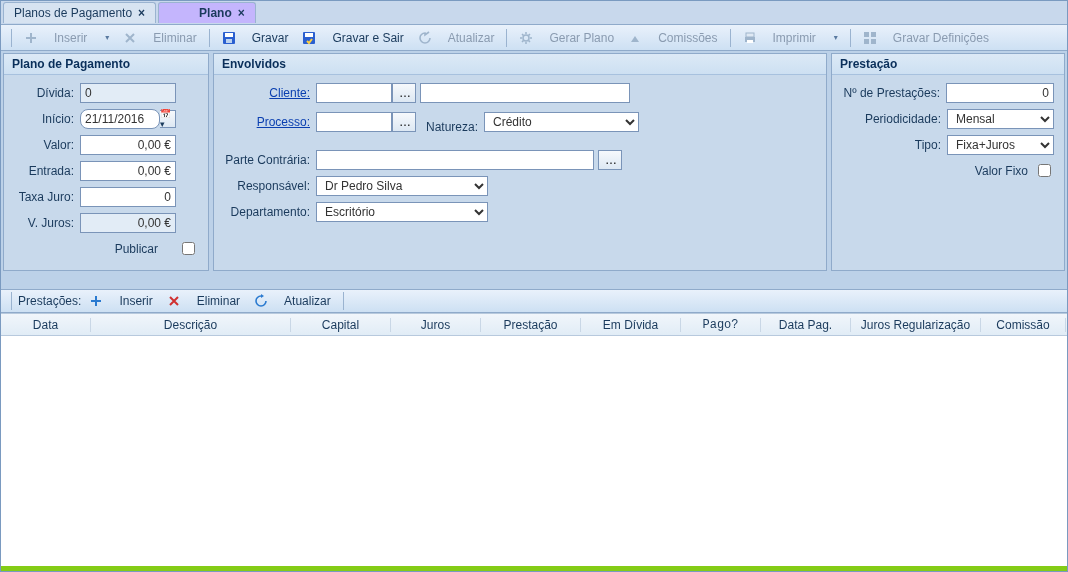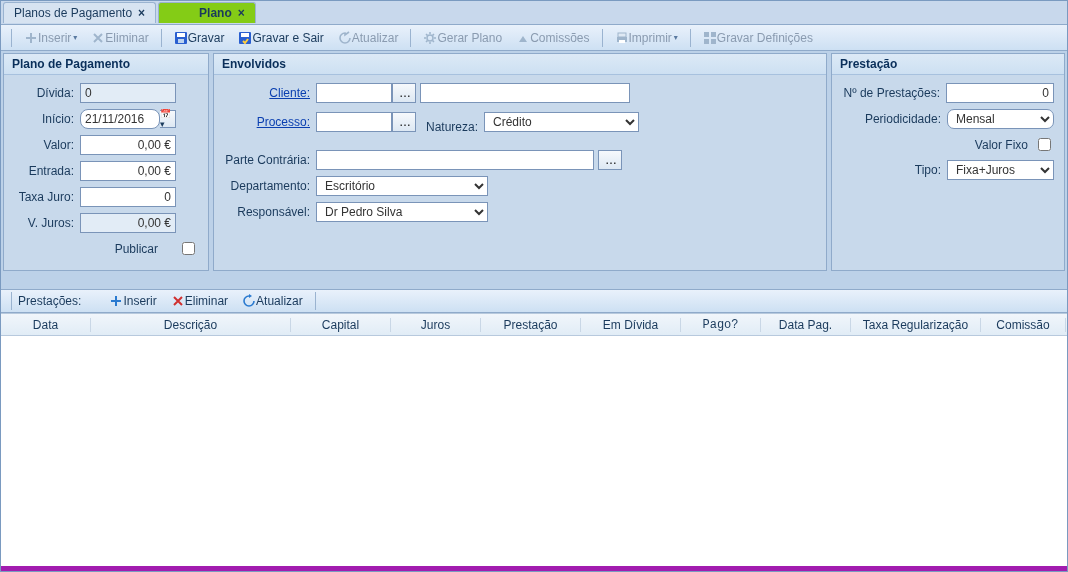--- a/index.html
+++ b/index.html
@@ -1,23 +1,23 @@
 <!DOCTYPE html>
 <html><head>
 <meta charset="utf-8">
 <style>
   * { box-sizing: border-box; font-family: "Segoe UI", Tahoma, sans-serif; font-size: 12px; }
   body { margin:0; padding:0; background:#fff; color:#1a3a5c; }
   .window { width:1068px; height:572px; border:1px solid #7a9ac0; display:flex; flex-direction:column; background:#bcd1e8; }
   .tabbar { height:24px; background:#c8d8ec; border-bottom:1px solid #8faaca; display:flex; align-items:flex-start; padding:0 2px; }
   .tab { padding:3px 10px 3px 10px; border:1px solid #9ab3d0; border-bottom:none; border-radius:3px 3px 0 0; margin-right:2px; background:#d7e3f1; display:flex; align-items:center; gap:6px; cursor:pointer; position:relative; top:1px;}
-  .tab.active { background:#84cc16; font-weight:bold;padding-left:40px; }
+  .tab.active { background:#c4b5fd; font-weight:bold;padding-left:40px; }
   .tab-close { font-weight:bold; cursor:pointer; }
   .toolbar { height:26px; background:linear-gradient(#e9f1fb,#cde0f3); border-bottom:1px solid #8faaca; display:flex; align-items:center; padding:0 6px; gap:2px; }
-  .tbtn { display:flex; align-items:center; gap:0; padding:2px 6px; border-radius:2px; cursor:pointer; color:#1a3a5c; }
+  .tbtn { display:flex; align-items:center; gap:16px; padding:2px 6px; border-radius:2px; cursor:pointer; color:#1a3a5c; }
   .tbtn.disabled { color:#8a9bb0; cursor:default;}
   .tsep { width:1px; height:18px; background:#9ab3d0; margin:0 4px;}
   .icon { width:14px; height:14px; display:inline-block; }
   .dd-arrow { font-size:8px; color:#5a7aa0; margin-left:2px;}
   .panels { display:flex; height:222px; }
   .panel { border:1px solid #8faaca; margin:2px; background:#c8d9eb; display:flex; flex-direction:column;}
   .panel.p1 { width:206px;}
   .panel.p2 { flex:1;}
   .panel.p3 { width:234px;}
   .panel-head { background:linear-gradient(#dce9f6,#cde0f2); border-bottom:1px solid #a7c1de; padding:3px 8px; font-weight:bold; color:#0a2f5a;}
@@ -29,21 +29,21 @@
   .lbl.link { color:#0a3fb0; text-decoration:underline; cursor:pointer;}
   input.text, select, .combo, .date { border:1px solid #7a94b8; background:#fff; padding:1px 4px; height:20px; font-size:12px; color:#333;}
   input.text.ro { background:#e2ecf6; }
   input.text.num { text-align:right; }
   .btn-ell { width:24px; height:20px; border:1px solid #7a94b8; background:linear-gradient(#f6f9fc,#dde8f3); cursor:pointer; text-align:center; line-height:16px;}
   select { background:#fff;}
   .date-wrap { display:flex; align-items:center;}
   .date-wrap input { width:80px;border-radius:8px;}
   .date-wrap .cal { width:16px; height:18px; border:1px solid #7a94b8; border-left:none; background:linear-gradient(#f6f9fc,#dde8f3); display:flex; align-items:center; justify-content:center; font-size:9px;}
   .subbar { height:24px; background:linear-gradient(#e9f1fb,#cde0f3); border-top:1px solid #8faaca; border-bottom:1px solid #8faaca; display:flex; align-items:center; padding:0 6px; gap:2px; margin-top:16px;}
-  .grid { flex:1; background:#a21caf; border-top:1px solid #b7c9dd;}
+  .grid { flex:1; background:#84cc16; border-top:1px solid #b7c9dd;}
   .grid-head { display:flex; background:linear-gradient(#f1f6fb,#e1ecf6); border-bottom:1px solid #b7c9dd; height:22px; align-items:center;}
   .gh { border-right:1px solid #c9d7e6; padding:0 6px; text-align:center; color:#1a3a5c; font-size:12px; overflow:hidden; white-space:nowrap;}
   .grid-body { height:230px; background:#fff;}
   svg { display:block;}
 </style>
 </head>
 <body>
 
 <div class="window">
 
@@ -204,56 +204,56 @@
           <button class="btn-ell">…</button>
           <span style="margin:11px 6px 0 10px;">Natureza:</span>
           <select style="width:155px;"><option>Crédito</option></select>
         </div>
         <div class="row" style="margin-top:16px;">
           <span class="lbl">Parte Contrária:</span>
           <input class="text" style="width: 278px;">
           <button class="btn-ell" style="margin-left:4px;">…</button>
         </div>
         <div class="row">
+          <span class="lbl">Responsável:</span>
+          <select style="width:172px;"><option>Dr Pedro Silva</option></select>
+        </div>
+        <div class="row">
           <span class="lbl">Departamento:</span>
           <select style="width:172px;"><option>Escritório</option></select>
-        </div>
-        <div class="row">
-          <span class="lbl">Responsável:</span>
-          <select style="width:172px;"><option>Dr Pedro Silva</option></select>
         </div>
       </div>
     </div>
 
     <div class="panel p3">
       <div class="panel-head">Prestação</div>
       <div class="panel-body">
         <div class="row">
           <span class="lbl">Nº de Prestações:</span>
           <input class="text num" style="width: 108px;" value="0">
         </div>
         <div class="row">
           <span class="lbl">Periodicidade:</span>
-          <select style="width:108px;border-radius:7px;"><option>Mensal</option></select>
+          <select style="width:108px;"><option>Mensal</option></select>
+        </div>
+        <div class="row">
+          <span class="lbl">Tipo:</span>
+          <select style="width:108px;"><option>Fixa+Juros</option></select>
         </div>
         <div class="row" style="justify-content:flex-end;">
           <span style="margin-right:6px;">Valor Fixo</span>
           <input type="checkbox" style="">
         </div>
-        <div class="row">
-          <span class="lbl">Tipo:</span>
-          <select style="width:108px;"><option>Fixa+Juros</option></select>
-        </div>
       </div>
     </div>
   </div>
 
   <div class="subbar">
     <span class="tsep"></span>
-    <span style="margin-right:20px;text-align:right;">Prestações:</span>
+    <span style="margin-right:0;text-align:right;">Prestações:</span>
     <div class="tbtn">
       <span class="icon">
           <svg viewBox="0 0 14 14">
             <path d="M6 2h2v4h4v2H8v4H6V8H2V6h4z" fill="#2a7ad0"></path>
           </svg>
         </span>
       <span>Inserir</span>
     </div>
     <div class="tbtn">
       <span class="icon">
@@ -278,19 +278,19 @@
   <div class="grid">
     <div class="grid-head" id="grid-head">
         <div class="gh" style="width: 90px;">Data</div>
         <div class="gh" style="width: 200px; text-align: center;">Descrição</div>
         <div class="gh" style="width: 100px;">Capital</div>
         <div class="gh" style="width: 90px;">Juros</div>
         <div class="gh" style="width: 100px;">Prestação</div>
         <div class="gh" style="width: 100px;">Em Dívida</div>
         <div class="gh" style="width: 80px; font-family: Liberation Mono, monospace;">Pago?</div>
         <div class="gh" style="width: 90px;">Data Pag.</div>
-        <div class="gh" style="width: 130px;">Taxa Regularização</div>
+        <div class="gh" style="width: 130px;">Juros Regularização</div>
         <div class="gh" style="width: 85px;">Comissão</div>
       </div>
     <div class="grid-body"></div>
   </div>
 
 </div>
 
 </body></html>

